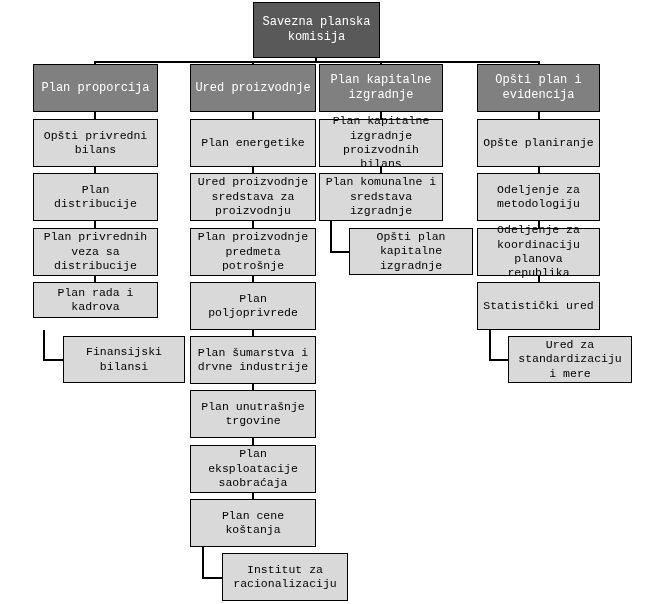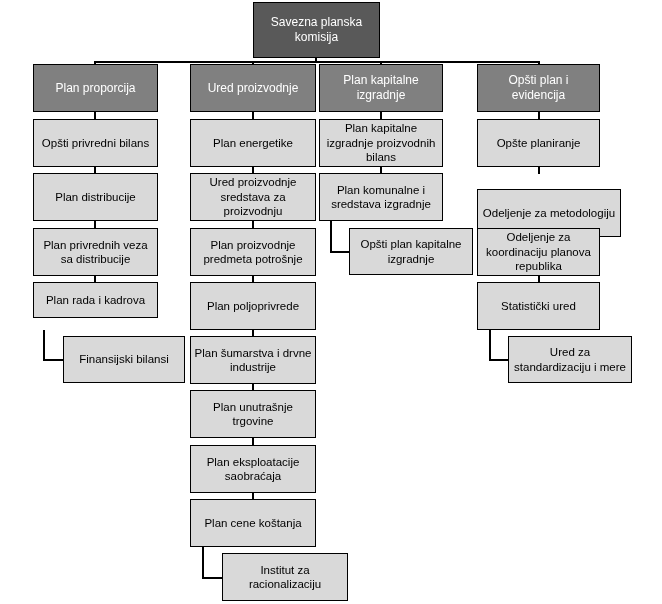--- a/index.html
+++ b/index.html
@@ -5,21 +5,21 @@
   html, body {
     margin: 0;
     padding: 0;
     background: #ffffff;
   }
   .canvas {
     position: relative;
     width: 662px;
     height: 604px;
     background: #ffffff;
-    font-family: Liberation Sans, sans-serif;
+    font-family: Liberation Mono, monospace;
     overflow: hidden;
     border-radius: 11px;
   }
   .box {
     position: absolute;
     box-sizing: border-box;
     border: 1.5px solid #000000;
     display: flex;
     align-items: center;
     justify-content: center;
@@ -108,18 +108,18 @@
   <div class="box" style="left:190px;top:390px;width:126px;height:48px">Plan unutrašnje trgovine</div>
   <div class="box" style="left:190px;top:445px;width:126px;height:48px">Plan eksploatacije saobraćaja</div>
   <div class="box" style="left:190px;top:499px;width:126px;height:48px">Plan cene koštanja</div>
   <div class="box" style="left:222px;top:553px;width:126px;height:48px">Institut za racionalizaciju</div>
 
   <div class="box" style="left:319px;top:119px;width:124px;height:48px">Plan kapitalne izgradnje proizvodnih bilans</div>
   <div class="box" style="left:319px;top:173px;width:124px;height:48px">Plan komunalne i sredstava izgradnje</div>
   <div class="box" style="left:349px;top:228px;width:124px;height:47px">Opšti plan kapitalne izgradnje</div>
 
   <div class="box" style="left:477px;top:119px;width:123px;height:48px">Opšte planiranje</div>
-  <div class="box" style="left:477px;top:189px;width:144px;height:48px">Odeljenje za metodologiju</div>
+  <div class="box" style="left:477px;top:173px;width:123px;height:48px">Odeljenje za metodologiju</div>
   <div class="box" style="left:477px;top:228px;width:123px;height:48px">Odeljenje za koordinaciju planova republika</div>
   <div class="box" style="left:477px;top:282px;width:123px;height:48px">Statistički ured</div>
   <div class="box" style="left:508px;top:336px;width:124px;height:47px">Ured za standardizaciju i mere</div>
 
 </div>
 
 </body></html>

